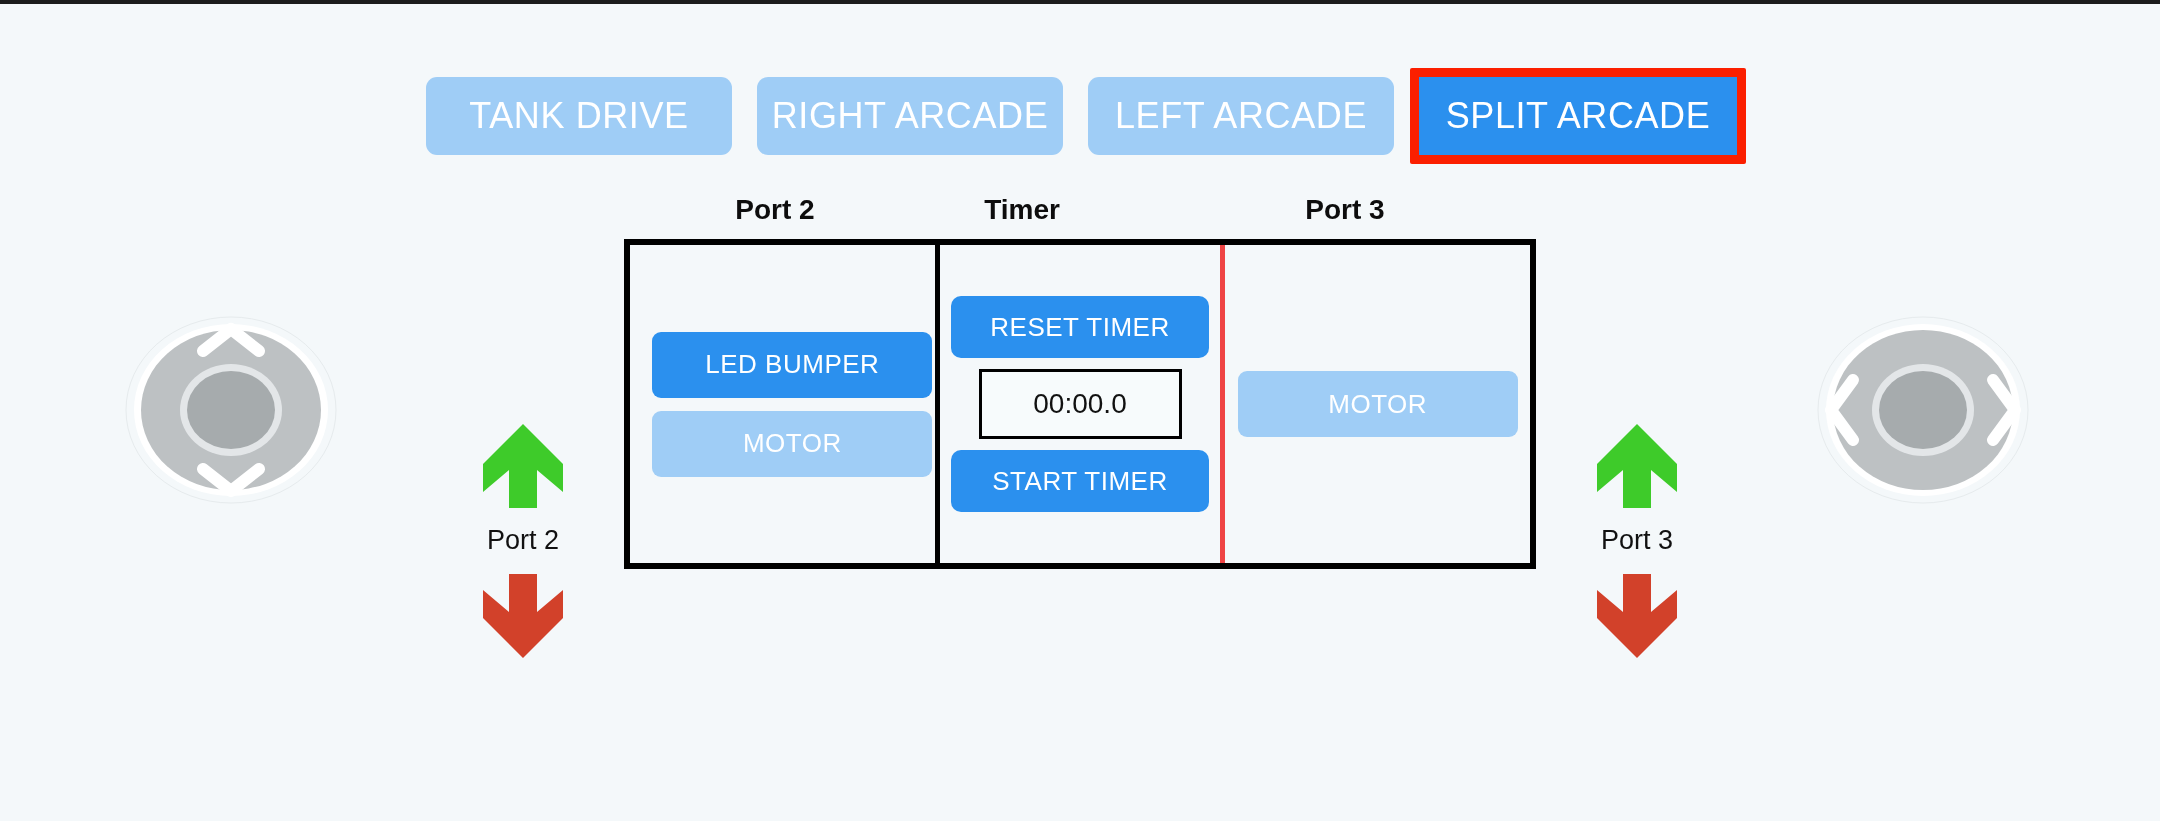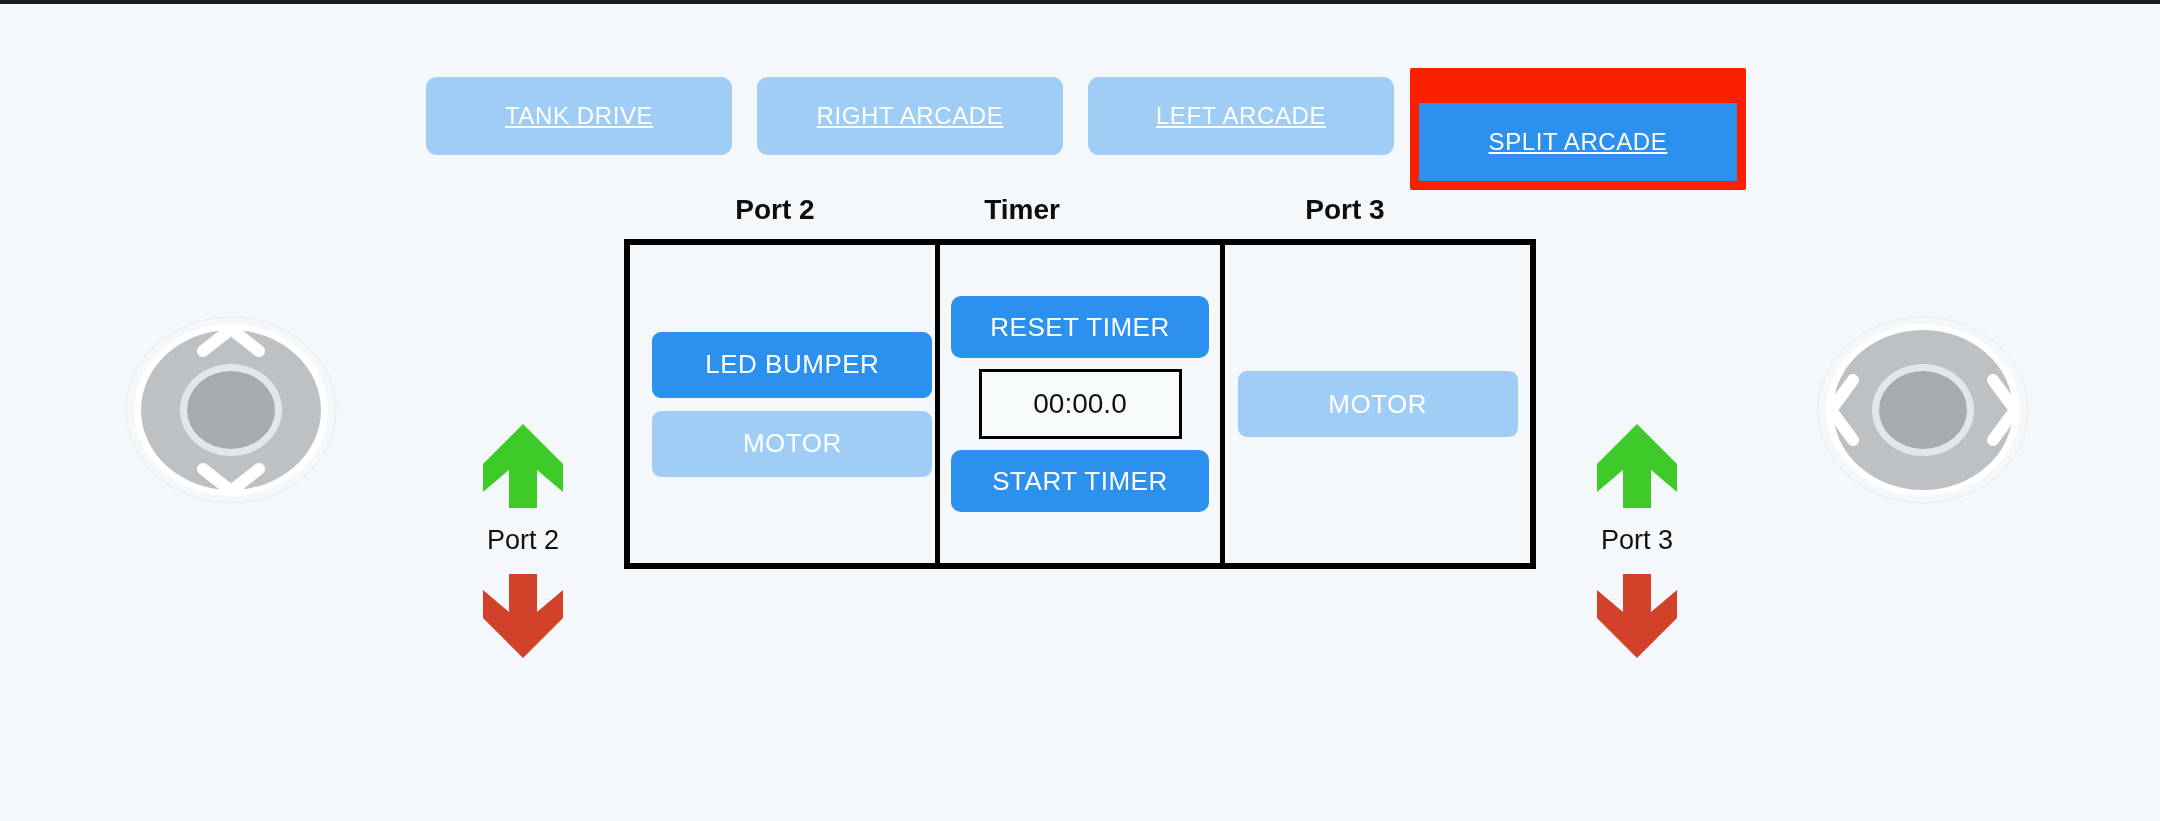--- a/index.html
+++ b/index.html
@@ -47,32 +47,30 @@
     align-items: flex-start;
   }
 
   .mode-btn {
     width: 318px;
     height: 78px;
     border-radius: 11px;
     border: none;
     background: #9fcdf6;
     color: #ffffff;
-    font-size: 24px;
+    font-size: 36px;
     letter-spacing: .6px;
     display: flex;
     align-items: center;
     justify-content: center;
     box-sizing: border-box;
     font-family: "Liberation Sans", sans-serif;
-    text-decoration: underline;
   }
   .mode-btn.active {
     background: #2b90ee;
-    margin-top: 26px;
   }
 
   .mode-slot-highlight {
     padding: 9px;
     background: #fb1f00;
     border-radius: 2px;
     display: inline-flex;
     margin-top: -9px;
     margin-left: -9px;
   }
@@ -109,21 +107,21 @@
   }
   .panel-col {
     position: relative;
     display: flex;
     flex-direction: column;
     align-items: center;
     justify-content: center;
     box-sizing: border-box;
   }
   .panel-col.left  { width: 310px; border-right: 5px solid #000000; padding-left: 20px; }
-  .panel-col.mid   { width: 286px; border-right: 5px solid #000000; }
+  .panel-col.mid   { width: 286px; border-right: 5px solid #ef4444; }
   .panel-col.right { width: 305px; }
 
   .dev-btn {
     width: 280px;
     height: 66px;
     border: none;
     border-radius: 9px;
     color: #ffffff;
     font-size: 26px;
     letter-spacing: .5px;

